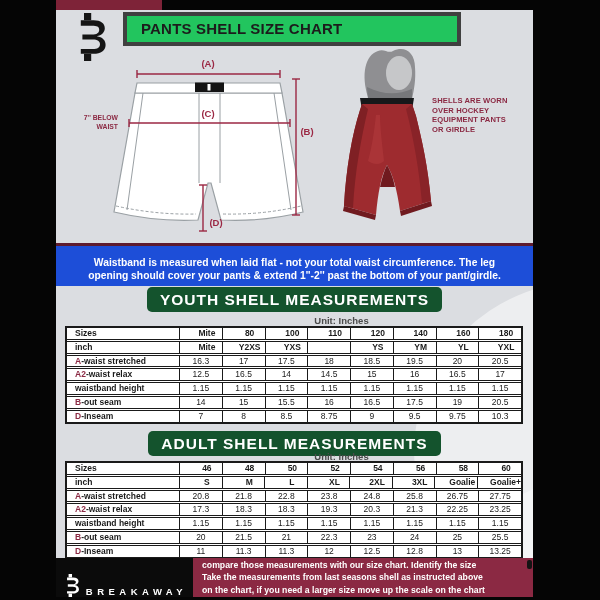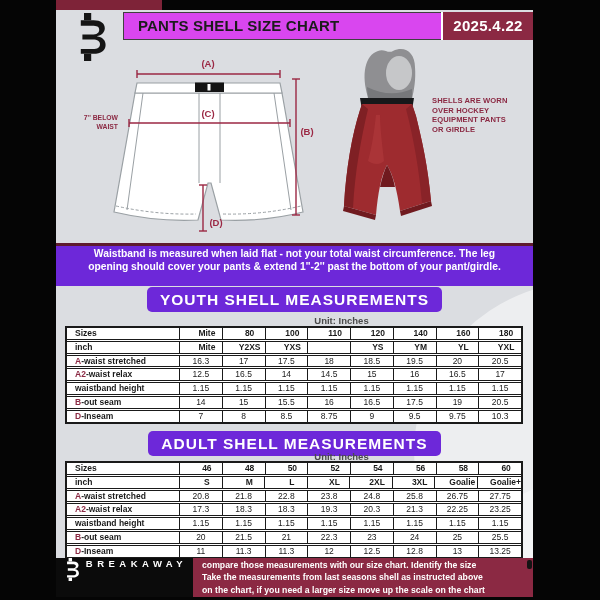--- a/index.html
+++ b/index.html
@@ -3,55 +3,55 @@
 <meta charset="utf-8">
 <style>
   html,body{margin:0;padding:0;width:600px;height:600px;background:#050505;overflow:hidden;
     font-family:"Liberation Sans",sans-serif;-webkit-font-smoothing:antialiased;}
   .top-maroon{position:absolute;left:56px;top:0;width:106px;height:10px;background:#7E2338;}
   .page{position:absolute;left:56px;top:10px;width:477px;height:587px;background:#DBDDE1;overflow:hidden;}
   .wm1{position:absolute;left:358px;top:272px;width:340px;height:340px;border-radius:50%;background:rgba(255,255,255,0.5);}
   .wm2{position:absolute;left:395px;top:470px;width:260px;height:260px;border-radius:50%;background:rgba(255,255,255,0.4);}
 
   .header-logo{position:absolute;left:12px;top:3px;width:40px;height:48px;}
-  .title-box{position:absolute;left:67px;top:2px;width:316px;height:26px;background:#d946ef;border:1px solid #404040;
+  .title-box{position:absolute;left:67px;top:2px;width:316px;height:26px;background:#22c55e;border:4px solid #404040;
     font-size:15px;font-weight:bold;color:#1c1c1c;line-height:26px;padding-left:14px;letter-spacing:.2px;white-space:nowrap;}
   .date-box{position:absolute;left:385px;top:2px;width:92px;height:28px;background:#8B2943;border-left:2px solid #fff;
     box-sizing:border-box;color:#fff;font-weight:bold;font-size:15px;text-align:center;line-height:28px;letter-spacing:.3px;}
 
   .pants-svg{position:absolute;left:44px;top:45px;}
   .shorts-svg{position:absolute;left:282px;top:33px;}
   .below-waist{position:absolute;left:6px;top:104px;width:56px;text-align:right;color:#8B2943;
     font-size:6.8px;font-weight:bold;line-height:8.5px;}
   .side-note{position:absolute;left:376px;top:86px;width:100px;color:#8B2943;
     font-size:7.6px;font-weight:bold;line-height:9.6px;letter-spacing:.1px;}
 
-  .banner{position:absolute;left:0;top:233px;width:477px;height:43px;background:#6d28d9;border-top:3px solid #5E1B2E;
-    box-sizing:border-box;color:#fff;font-weight:bold;font-size:10.3px;line-height:13.2px;text-align:center;padding-top:1px;}
+  .banner{position:absolute;left:0;top:233px;width:477px;height:43px;background:#1d4ed8;border-top:3px solid #5E1B2E;
+    box-sizing:border-box;color:#fff;font-weight:bold;font-size:10.3px;line-height:13.2px;text-align:center;padding-top:10px;}
 
   .sec-head{position:absolute;left:0;width:477px;text-align:center;}
-  .sec-head span{display:inline-block;background:#6d28d9;color:#fff;border-radius:5px;
+  .sec-head span{display:inline-block;background:#14532d;color:#fff;border-radius:5px;
     font-size:15.5px;font-weight:bold;letter-spacing:1px;line-height:18px;padding:4px 13px 3px;}
   .yh{top:277px;} .ah{top:421px;}
   .unit{position:absolute;left:0;width:477px;text-align:center;font-size:9.5px;font-weight:bold;color:#4a4a4a;padding-left:47px;}
   .yu{top:305px;} .au{top:441px;}
 
   .mtable{position:absolute;left:9px;width:458px;border:2px solid #1a1a1a;background:#fff;box-sizing:border-box;}
   .yt{top:316px;} .at{top:451px;}
   .trow{display:flex;border-bottom:3px double #1a1a1a;}
   .trow:last-child{border-bottom:none;}
   .tlabel{width:112px;box-sizing:border-box;font-size:8.5px;font-weight:bold;line-height:8.8px;
     padding:1px 0 1px 8px;color:#1a1a1a;}
   .tcell{flex:1;border-left:1px solid #1a1a1a;text-align:center;font-size:8.5px;line-height:8.8px;
     padding:1px 0;color:#1a1a1a;}
   .trow.hd .tcell{font-weight:bold;padding-left:12px;}
   .accent{color:#8B2943;}
 
   .footer{position:absolute;left:0;top:548px;width:477px;height:39px;background:#0B0B0B;display:flex;}
-  .brand{width:137px;display:flex;align-items:flex-start;justify-content:center;gap:7px;}
+  .brand{width:137px;display:flex;align-items:flex-end;justify-content:center;gap:7px;}
   .brand svg{flex:none;}
   .brand-text{color:#fff;font-size:9.5px;font-weight:bold;letter-spacing:4.5px;}
   .note{flex:1;background:#8B2943;position:relative;color:#fff;display:flex;flex-direction:column;
     justify-content:center;padding:0 4px 0 9px;overflow:hidden;}
   .note div{font-size:8.7px;font-weight:bold;line-height:12.2px;white-space:nowrap;}
   .pin{position:absolute;right:1px;top:2px;width:5px;height:9px;background:#141414;border-radius:2px;}
 </style>
 </head>
 <body>
 
@@ -62,21 +62,20 @@
   <div class="wm2"></div>
 
   <svg class="header-logo" width="40" height="48" viewBox="0 0 44 60">
     <g fill="#151515">
       <path d="M17 0 h9 v9 h-9 z"></path>
       <path d="M13 9 h16 c9 0 14 4 14 10 c0 5 -4 9 -10 10 c7 1 11 5 11 11 c0 7 -6 11 -15 11 h-16 v-6 h15 c6 0 9 -2 9 -6 c0 -4 -3 -6 -9 -6 h-13 v-6 h12 c6 0 9 -2 9 -6 c0 -4 -3 -5 -9 -5 h-14 z"></path>
       <path d="M17 51 h9 v9 h-9 z"></path>
     </g>
   </svg>
   <div class="title-box">PANTS SHELL SIZE CHART</div>
-  <div class="date-box">2025.4.22</div>
 
   <svg class="pants-svg" width="220" height="180" viewBox="0 0 220 180">
     <g stroke="#9aa0a4" stroke-width="1.2" fill="#ffffff">
       <path d="M35,38 L14,157 Q56,167 98,165 L108,128 L111,128 L121,165 Q164,167 203,157 L182,38 Z"></path>
       <path d="M37,28 L180,28 L182,38 L35,38 Z"></path>
     </g>
     <g stroke="#9aa0a4" stroke-width="1" fill="none">
       <path d="M99,38 V128"></path>
         <path d="M120,38 V128"></path>
       <path d="M43,38 L27,155"></path>

